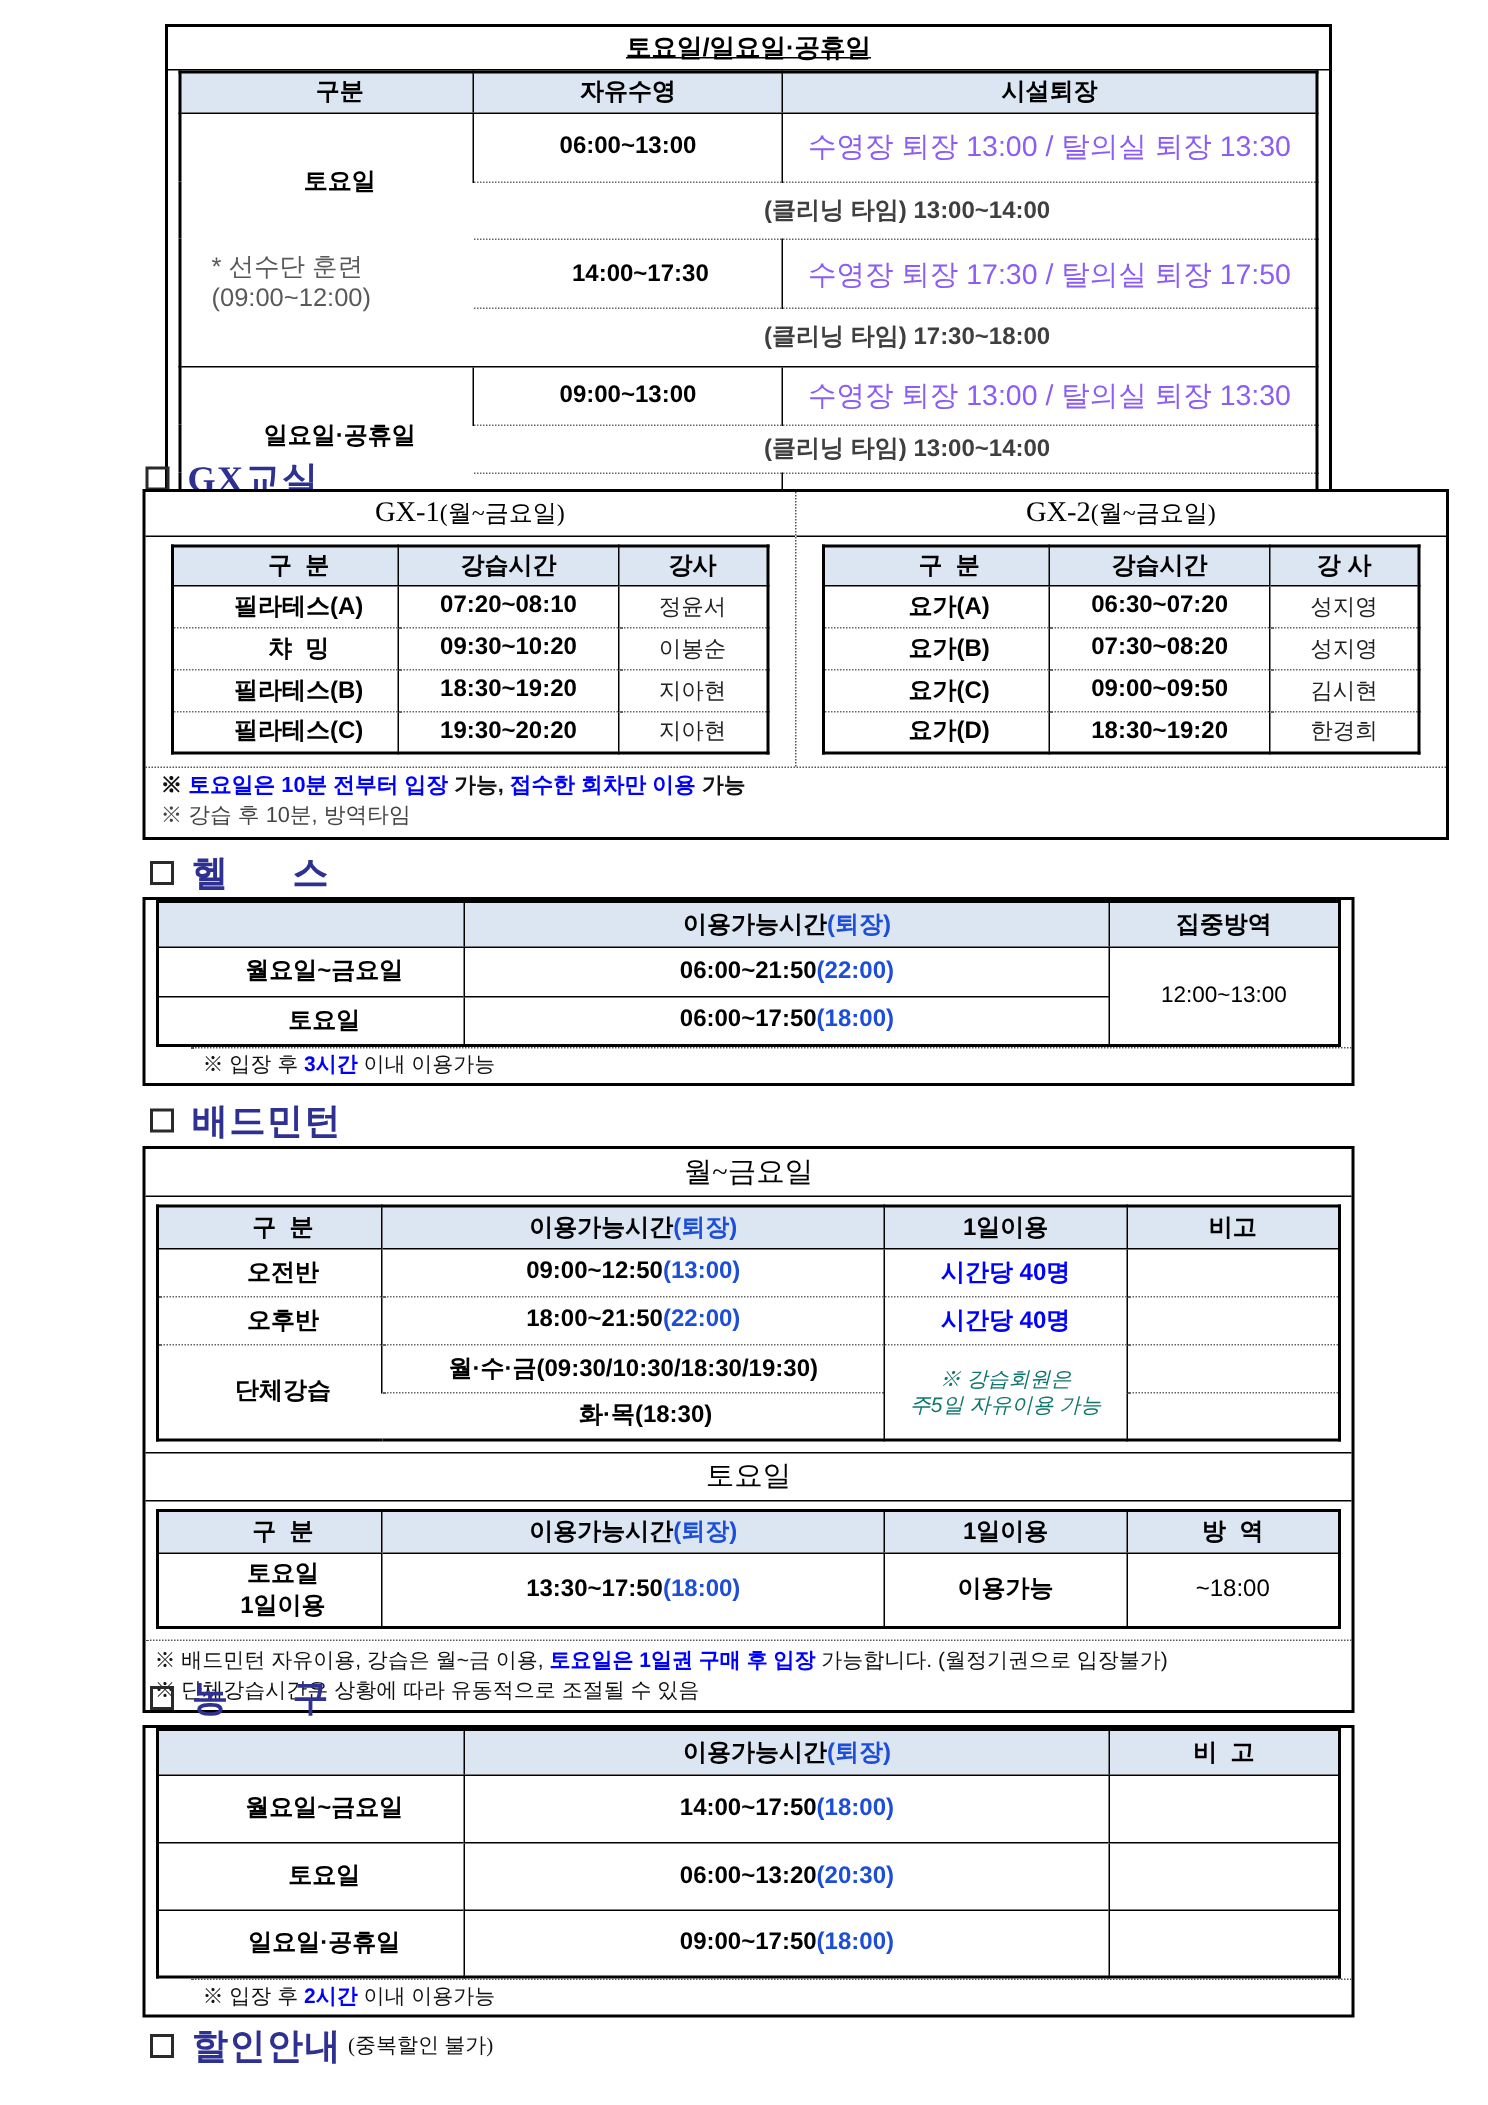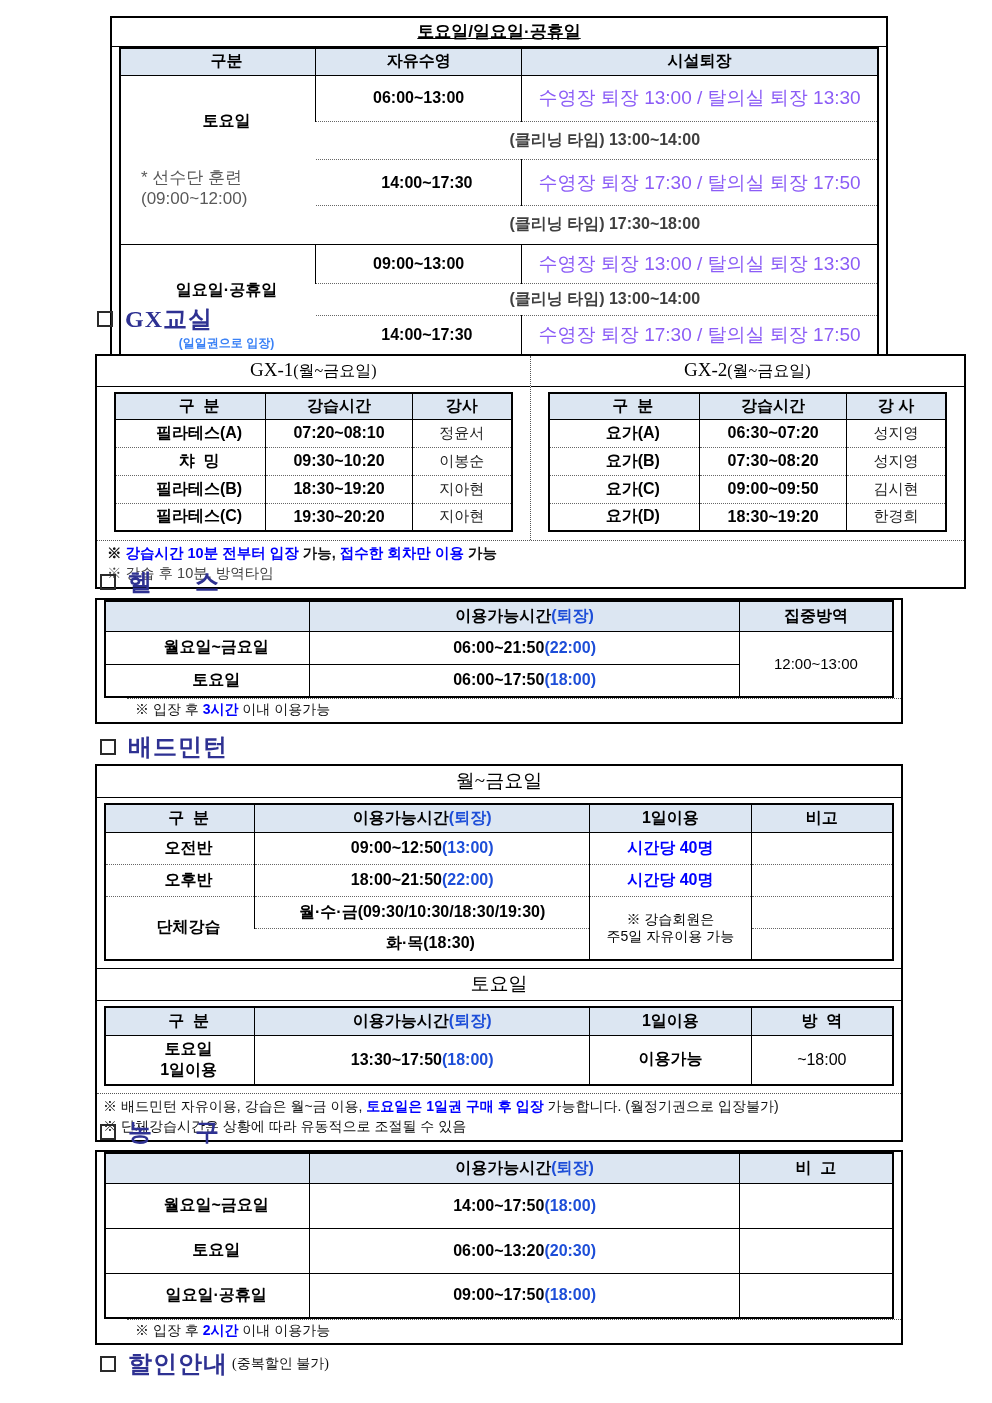--- a/index.html
+++ b/index.html
@@ -40,21 +40,21 @@
   .pool-tbl .exit { color: #8b5cf6; font-size: 19px; }
   .pool-tbl .clean { font-weight: bold; color: #3f3f3f; font-size: 16px; }
   .grp-label { font-weight: bold; font-size: 16px; }
   .g1-sub { font-size: 17px; color: #595959; text-align: left; }
   .g2-sub { font-size: 12px; color: #3b82f6; font-weight: bold; }
   .pool-note { color: #ff0000; font-weight: bold; font-size: 15px; text-align: center; padding: 3px 0 4px; }
   .pool-note .blk { color: #111; }
 
   
   .gx-head { left: 84px; top: 303px; margin-left: 13px; }
-  .gx-box  { left: 95px;  top: 354px; width: 871px; }
+  .gx-box  { left: 95px;  top: 326px; width: 871px; }
   .gx-grid { display: flex; align-items: stretch; }
   .gx-half { width: 50%; }
   .gx-half.l { border-right: 1.5px dotted #555; }
   .gx-title { font-family: "Liberation Serif", serif; font-size: 19px; text-align: center; padding: 3px 0 4px; border-bottom: 1.5px solid #000; white-space: pre; }
   .gx-title .paren { font-size: 16px; }
   .gx-pad { padding: 5px 17px 8px; }
   .gx-tbl th { height: 26px; }
   .gx-tbl td { height: 28px; font-size: 16px; }
   .gx-tbl .lbl { font-weight: bold; }
   .gx-tbl .tm  { font-weight: bold; }
@@ -77,21 +77,21 @@
   .bd-head { left: 100px; top: 731px; }
   .bd-box  { left: 95px;  top: 764px; width: 808px; }
   .bd-title { font-family: "Liberation Serif", serif; font-size: 19px; text-align: center; padding: 2px 0 3px; border-bottom: 1.5px solid #000; }
   .bd-title.mid { border-top: 1.5px solid #000; }
   .bd-pad { padding: 5px 7px 7px; }
   .bd-tbl th { height: 28px; }
   .bd-tbl td { height: 32px; font-size: 16px; }
   .bd-tbl .lbl { font-weight: bold; }
   .bd-tbl .tm { font-weight: bold; }
   .bd-tbl .cap { color: #0000ff; font-weight: bold; }
-  .bd-tbl .gnote { color: #000000; font-size: 14px; line-height: 17px; }
+  .bd-tbl .gnote { color: #0f766e; font-size: 14px; line-height: 17px; font-style: italic; }
   .sat-row td { height: 50px; }
   .bd-notes { border-top: 1.5px dotted #555; padding: 2px 6px 4px; font-size: 14px; line-height: 20px; color: #111; }
 
   
   .bb-head { left: 100px; top: 1116px; }
   .bb-box  { left: 95px;  top: 1150px; width: 808px; }
   .bb-tbl td { height: 45px; font-size: 16px; }
 </style>
 </head>
 <body>
@@ -237,21 +237,21 @@
               <td class="lbl">요가(D)</td>
               <td class="tm">18:30~19:20</td>
               <td class="tchr">한경희</td>
             </tr>
           </tbody>
             </table>
         </div>
       </div>
     </div>
     <div class="gx-notes">
-      <div class="n1"><span>※ </span><span class="blue">강습시간 10분 전부터 입장</span><span> 가능, </span><span class="blue">접수한 회차만 이용</span><span> 가능</span></div>
+      <div class="n1"><span>※ </span><span class="blue">토요일은 10분 전부터 입장</span><span> 가능, </span><span class="blue">접수한 회차만 이용</span><span> 가능</span></div>
       <div class="n2">※ 강습 후 10분, 방역타임</div>
     </div>
   </div>
 
   <div class="sec-head health-head">
     <span class="sq"></span>
     <span class="sec-title">헬      스</span>
   </div>
 
   <div class="box health-box">

